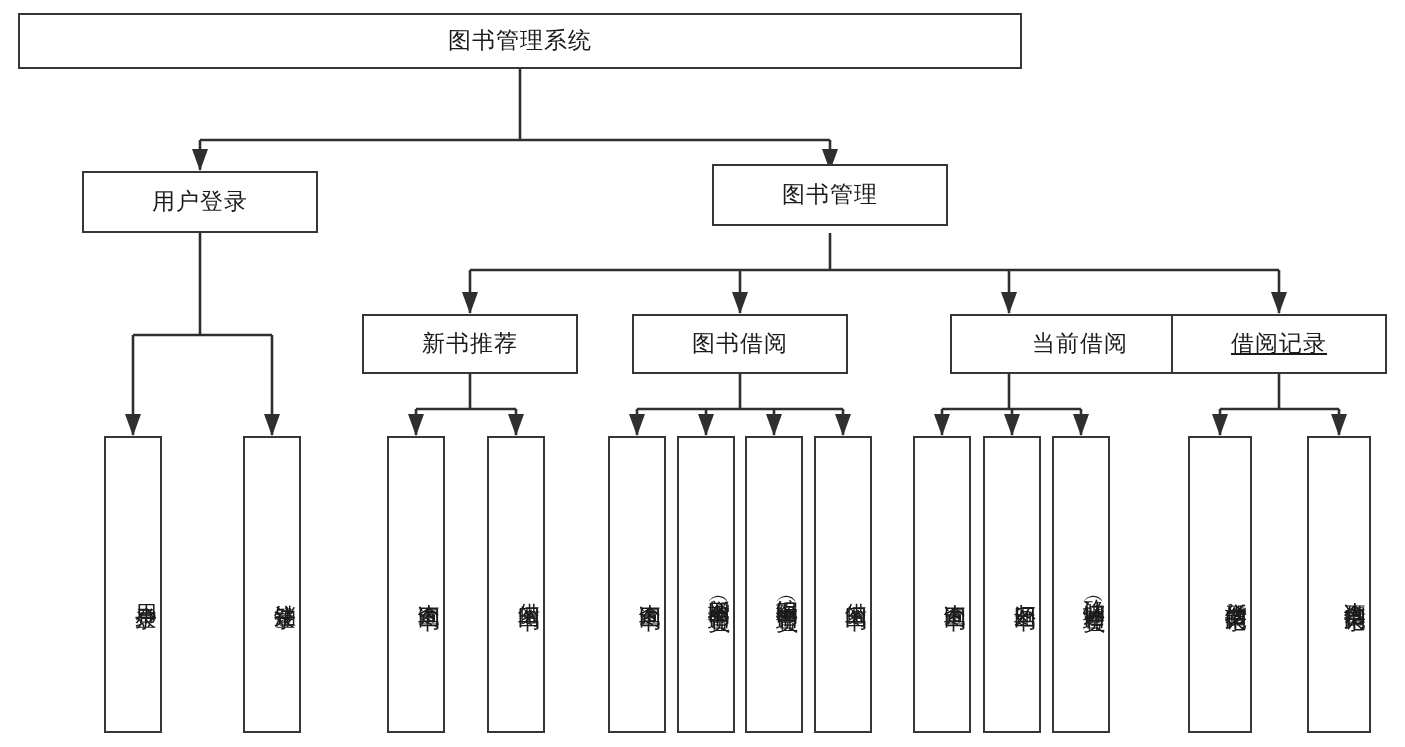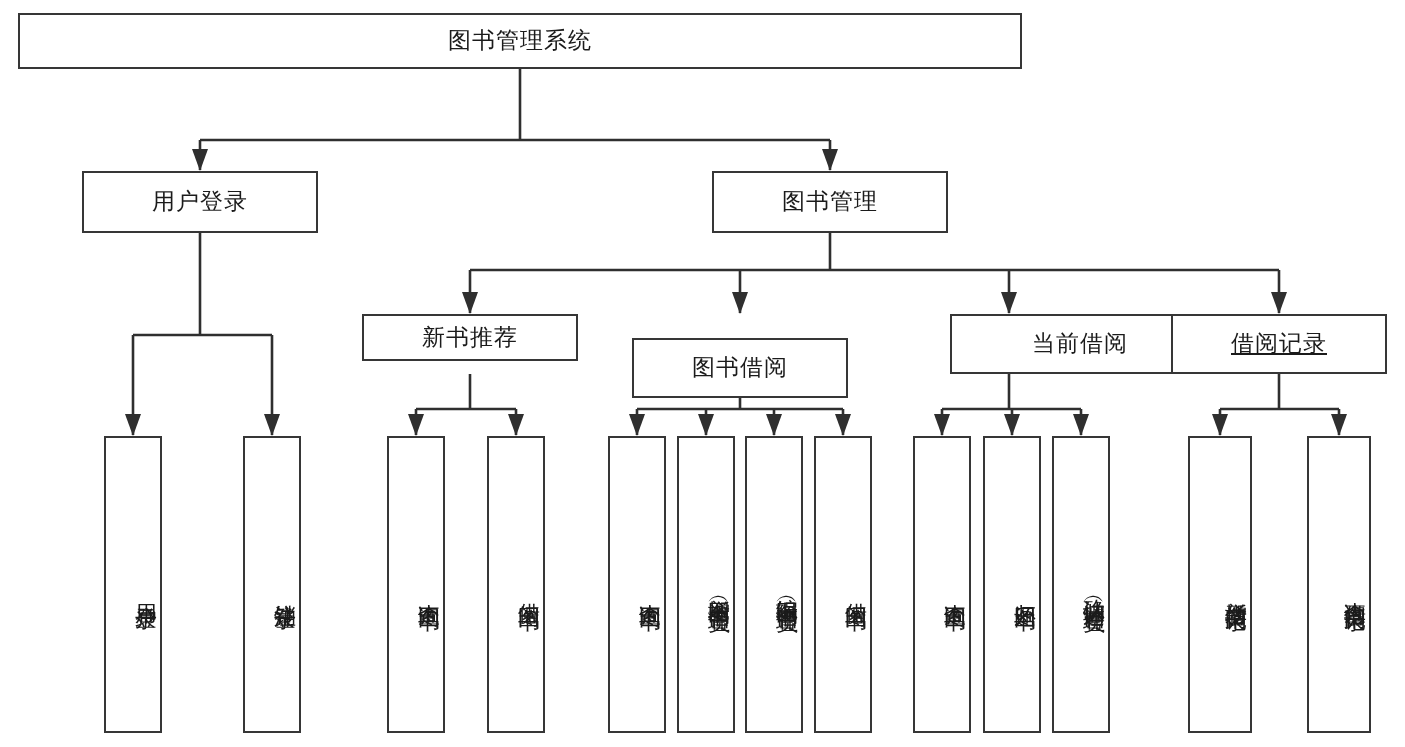--- a/index.html
+++ b/index.html
@@ -135,27 +135,27 @@
       <polygon points="1331,414 1347,414 1339,436" class="arrowhead"></polygon>
     </svg>
 
   <div id="nodes">
       <div class="node horiz" style="left: 18px; top: 13px; width: 1004px; height: 56px;">
         <span>图书管理系统</span>
       </div>
       <div class="node horiz" style="left: 82px; top: 171px; width: 236px; height: 62px;">
         <span>用户登录</span>
       </div>
-      <div class="node horiz" style="left: 712px; top: 171px; width: 236px; height: 62px; align-items: center;">
+      <div class="node horiz" style="left: 712px; top: 164px; width: 236px; height: 62px; align-items: center;">
         <span>图书管理</span>
       </div>
-      <div class="node horiz" style="left: 362px; top: 314px; width: 216px; height: 47px;">
+      <div class="node horiz" style="left: 362px; top: 314px; width: 216px; height: 60px;">
         <span>新书推荐</span>
       </div>
-      <div class="node horiz" style="left: 632px; top: 314px; width: 216px; height: 60px; margin-top: 24px;">
+      <div class="node horiz" style="left: 632px; top: 314px; width: 216px; height: 60px;">
         <span>图书借阅</span>
       </div>
       <div class="node horiz" style="left: 950px; top: 314px; width: 260px; height: 60px;">
         <span>当前借阅</span>
       </div>
       <div class="node horiz" style="left: 1171px; top: 314px; width: 216px; height: 60px; text-decoration: underline;">
         <span>借阅记录</span>
       </div>
       <div class="node vert" style="left: 104px; top: 436px; width: 58px; height: 297px;">
         <span class="vtext">用户登录</span>

